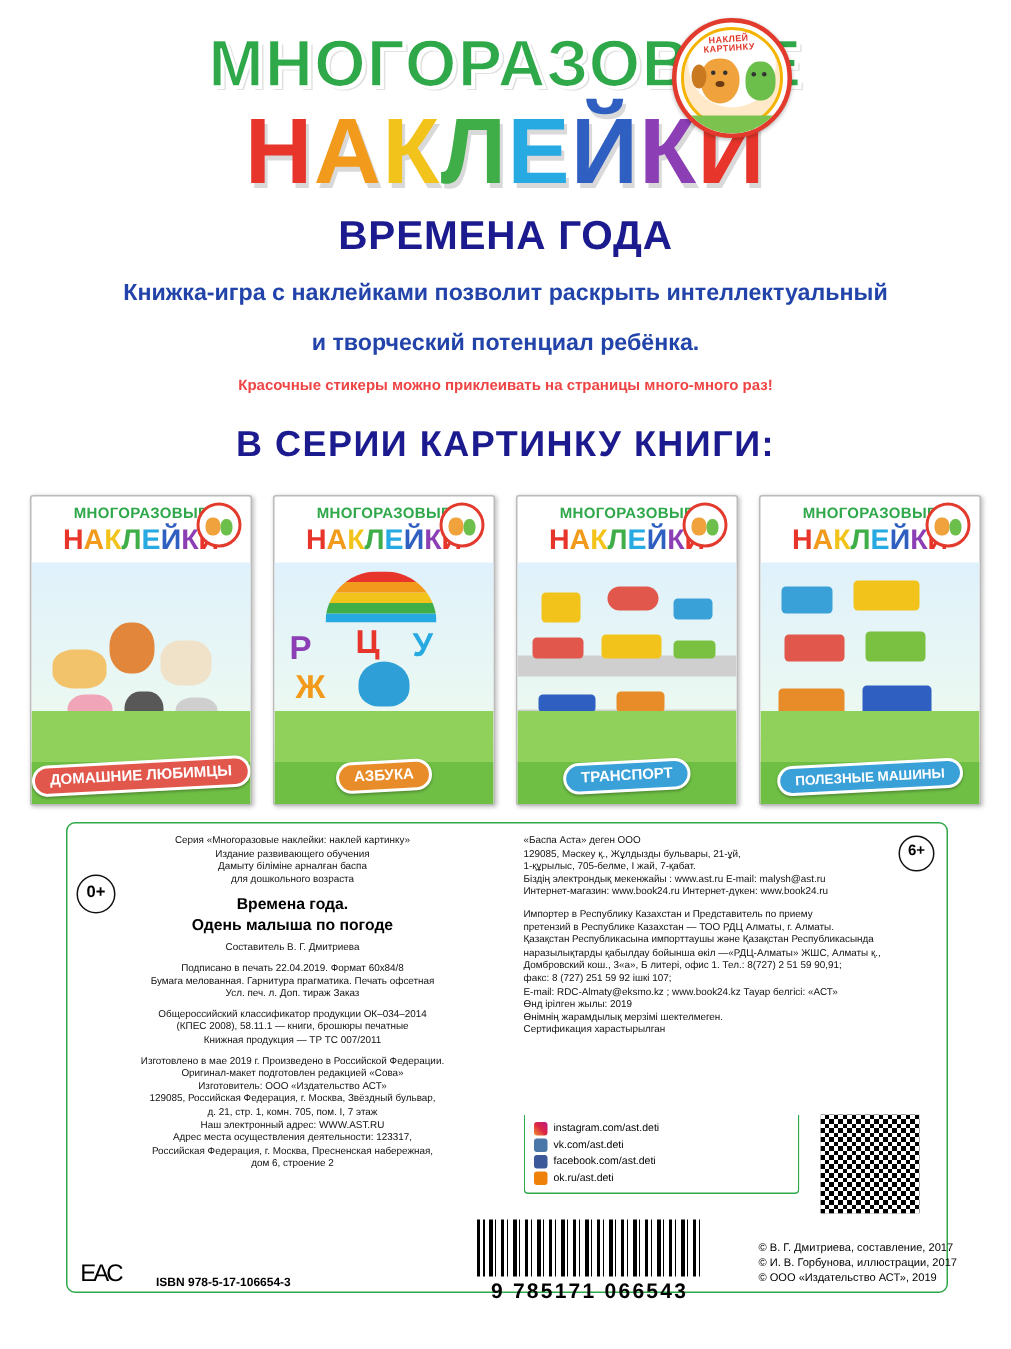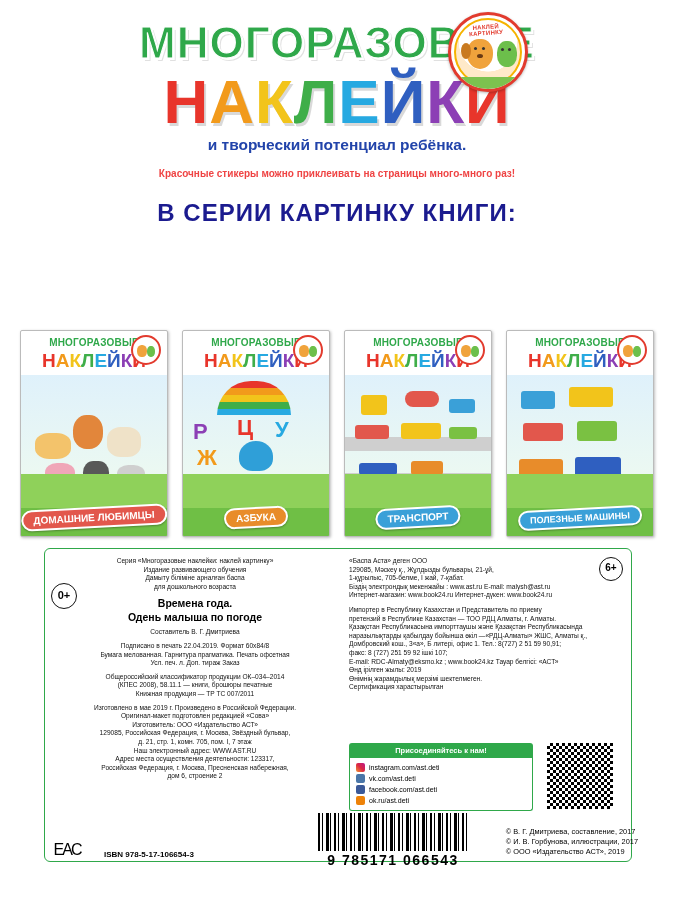--- a/index.html
+++ b/index.html
@@ -190,21 +190,23 @@
 
   <div class="title-block">
     <div class="word1">
       <span>МНОГОРАЗОВЫЕ</span>
     </div>
     <div class="word2-wrap">
       <div class="word2">
         <span style="color:#e8352b">Н</span><span style="color:#f29a1b">А</span><span style="color:#f2c41b">К</span><span style="color:#3fae49">Л</span><span style="color:#27a9e1">Е</span><span style="color:#2f5fc0">Й</span><span style="color:#8c3fb5">К</span><span style="color:#e8352b">И</span>
       </div>
     </div>
-    <div class="desc" style="margin-top:0">и творческий потенциал ребёнка.</div>
+    <div class="subtitle">ВРЕМЕНА ГОДА</div>
+    <div class="desc">Книжка-игра с наклейками позволит раскрыть интеллектуальный</div>
+    <div class="desc" style="margin-top:12px">и творческий потенциал ребёнка.</div>
     <div class="desc2">Красочные стикеры можно приклеивать на страницы много-много раз!</div>
     <div class="series-head">В СЕРИИ КАРТИНКУ КНИГИ:</div>
   </div>
 
   <div class="mascot">
     <div class="ring"></div>
     <div class="ribbon">НАКЛЕЙ КАРТИНКУ</div>
     <div class="grass"></div>
     <div class="dog">
       <span class="eye"></span>
@@ -361,21 +363,20 @@
       <div class="tiny">наразылықтарды қабылдау бойынша өкіл —«РДЦ-Алматы» ЖШС, Алматы қ.,</div>
       <div class="tiny">Домбровский кош., 3«а», Б литері, офис 1. Тел.: 8(727) 2 51 59 90,91;</div>
       <div class="tiny">факс: 8 (727) 251 59 92 ішкі 107;</div>
       <div class="tiny">E-mail: RDC-Almaty@eksmo.kz ;  www.book24.kz    Тауар белгісі: «АСТ»</div>
       <div class="tiny">Өнд ірілген жылы: 2019</div>
       <div class="tiny">Өнімнің жарамдылық мерзімі шектелмеген.</div>
       <div class="tiny">Сертификация харастырылган</div>
     </div>
 
     <div class="join">
-      <div class="jhead">Присоединяйтесь к нам!</div>
       <div class="jbody">
         <div class="jrow">
           <span class="sicon si-ig"></span>
           <span>instagram.com/ast.deti</span>
         </div>
         <div class="jrow">
           <span class="sicon si-vk"></span>
           <span>vk.com/ast.deti</span>
         </div>
         <div class="jrow">

